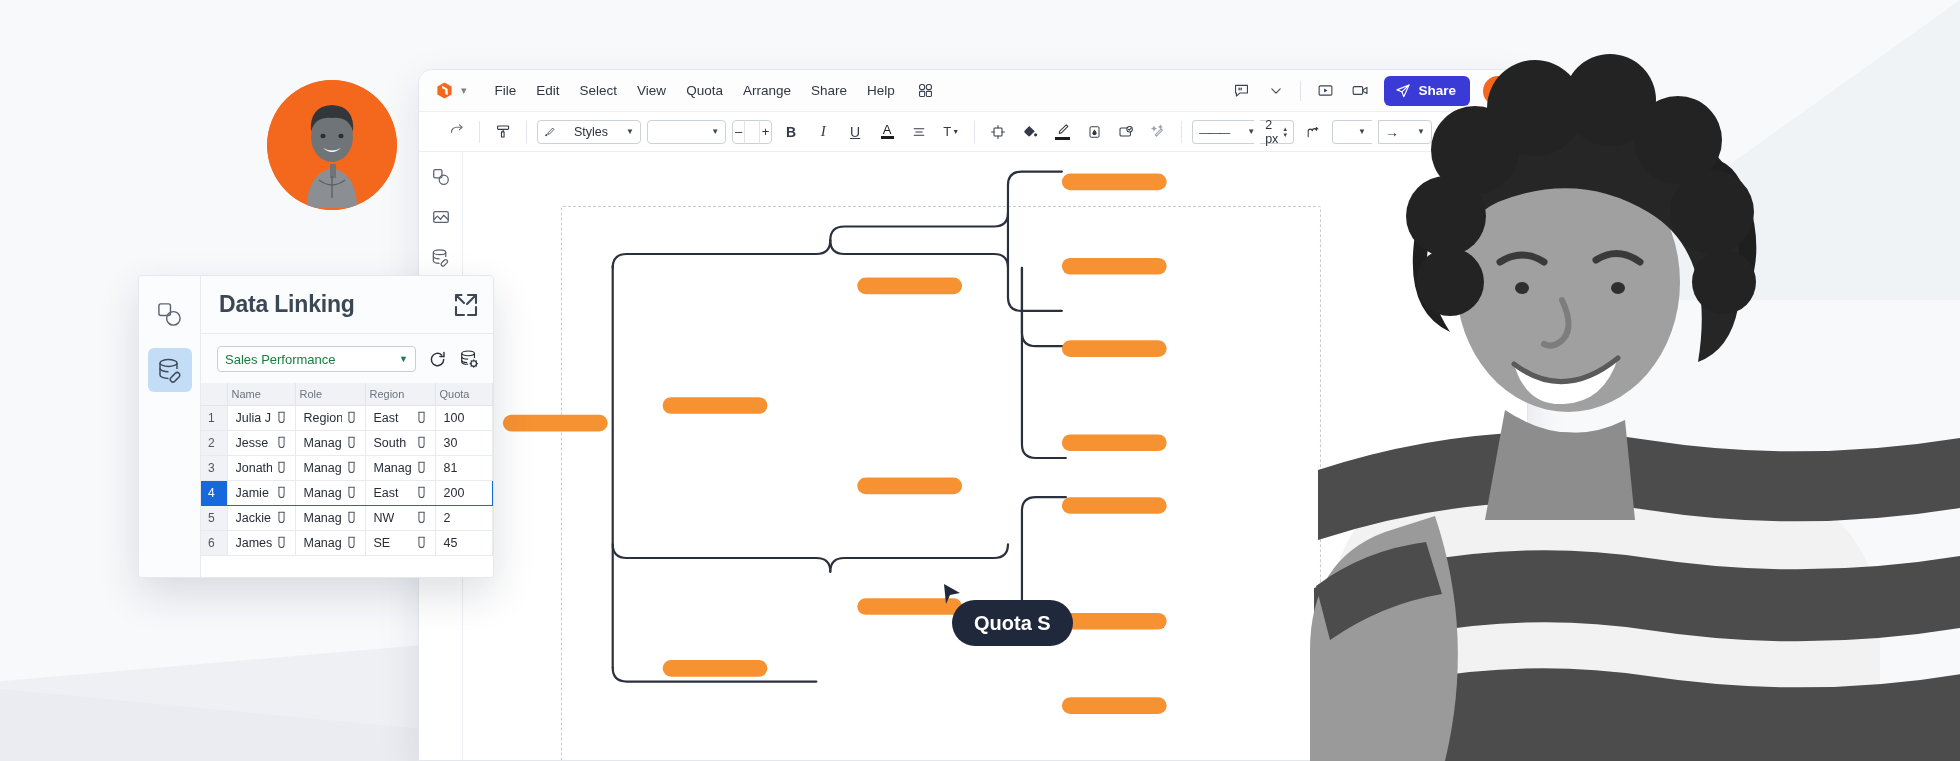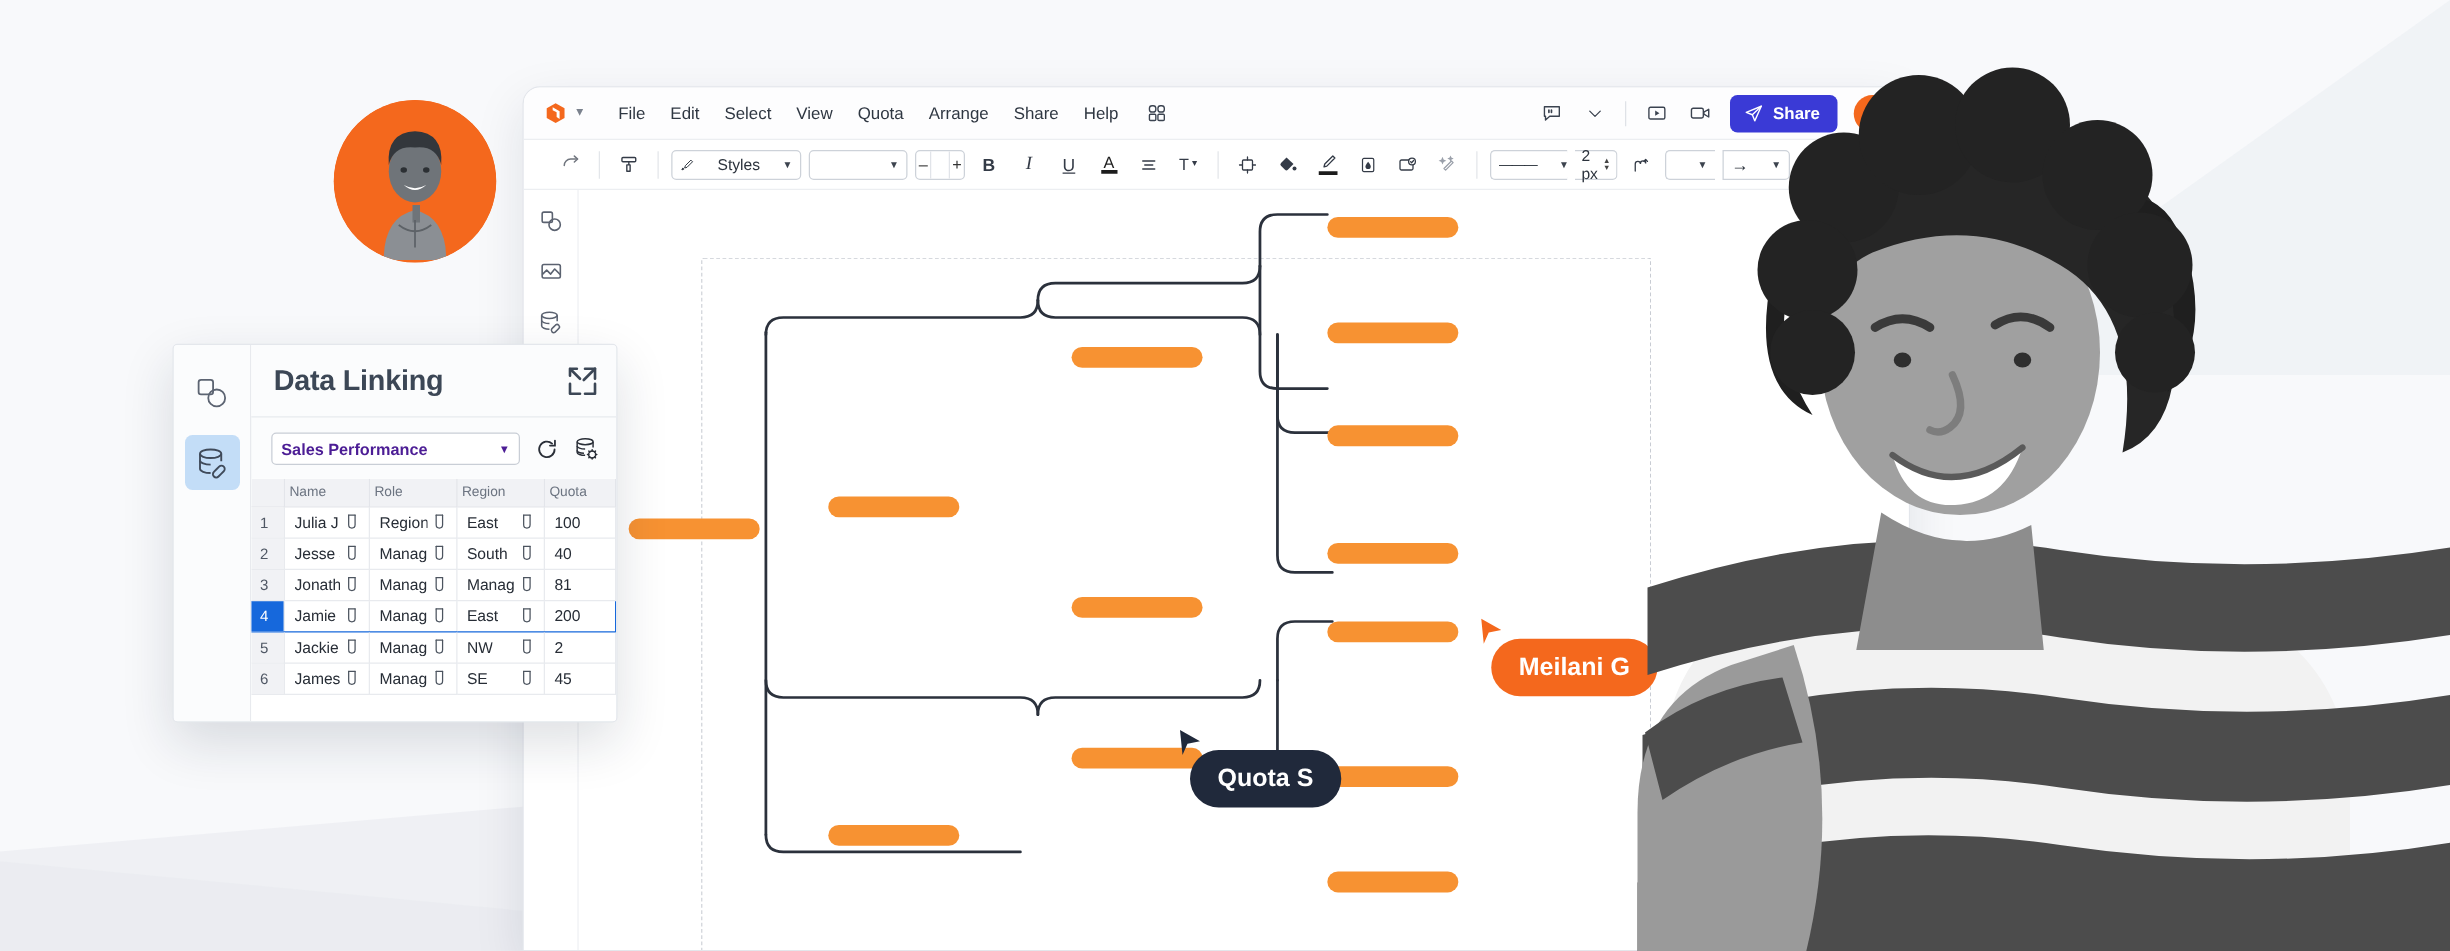--- a/index.html
+++ b/index.html
@@ -166,21 +166,21 @@
   .dl-head {
     height: 58px; display: flex; align-items: center;
     padding: 0 14px 0 18px; border-bottom: 1px solid #e8eaee; background: #fbfcfd;
   }
   .dl-title { font-size: 23px; font-weight: 700; color: #3c4756; letter-spacing: -.2px; }
   .dl-pop { margin-left: auto; color: #3c4756; cursor: pointer; display: flex; }
   .dl-controls { display: flex; align-items: center; padding: 12px 14px 11px 16px; gap: 12px; }
   .dl-source {
     width: 214px; height: 26px; border: 1px solid #c9ced6; border-radius: 4px;
     background: #fff; display: flex; align-items: center; padding: 0 7px;
-    font-size: 13px; color: #4c1d95; cursor: pointer; font-weight: bold;
+    font-size: 13px; color: #15803d; cursor: pointer;
   }
   .dl-source .caret { margin-left: auto; font-size: 9px; }
   .dl-ctrl-icon { color: #2a2f38; cursor: pointer; display: flex; }
 
   
   .dl-table { width: 100%; border-collapse: collapse; table-layout: fixed; }
   .dl-table th {
     font-size: 11px; font-weight: 400; color: #6c7481; text-align: left;
     padding: 4px 4px; background: #f1f2f5;
     border-right: 1px solid #e3e5ea; border-bottom: 1px solid #e3e5ea;
@@ -488,26 +488,20 @@
           <rect x="600" y="288" width="105" height="17" rx="8.5"></rect>
           <rect x="395" y="455" width="105" height="17" rx="8.5"></rect>
           <rect x="600" y="352" width="105" height="17" rx="8.5"></rect>
           <rect x="600" y="470" width="105" height="17" rx="8.5"></rect>
           <rect x="200" y="518" width="105" height="17" rx="8.5"></rect>
           <rect x="600" y="556" width="105" height="17" rx="8.5"></rect>
           <rect x="40" y="268" width="105" height="17" rx="8.5"></rect>
         </g>
       </svg>
 
-      <div class="cursor-badge badge-meilani">
-        <svg style="position:absolute;left:-16px;top:-20px;" width="30" height="30" viewBox="0 0 30 30">
-          <path d="M8 4 L24 13 L14 15 L10 24 Z" fill="#f4681d"></path>
-        </svg>
-        <span>Meilani G</span>
-      </div>
       <div class="cursor-badge badge-mark">
         <svg style="position:absolute;left:-16px;top:-20px;" width="30" height="30" viewBox="0 0 30 30">
           <path d="M8 4 L24 13 L14 15 L10 24 Z" fill="#20293b"></path>
         </svg>
         <span>Quota S</span>
       </div>
     </div>
   </div>
 
   <div class="photo-woman">
@@ -707,21 +701,21 @@
                   <span class="cellwrap">
                     <span class="txt">South</span>
                     <span class="linkglyph">
                       <svg width="11" height="13" viewBox="0 0 12 14" fill="none" stroke="#4c545f" stroke-width="1.1">
                         <path d="M3.2 1.2v8.4a2.8 2.8 0 0 0 5.6 0V1.2" stroke-linecap="round"></path>
                         <path d="M3.2 1.2h5.6" stroke-linecap="round"></path>
                       </svg>
                     </span>
                   </span>
                 </td>
-                <td class="col-quota">40</td>
+                <td class="col-quota">30</td>
               </tr>
               <tr>
                 <td class="rownum">3</td>
                 <td class="col-name">
                   <span class="cellwrap">
                     <span class="txt">Jonath.</span>
                     <span class="linkglyph">
                       <svg width="11" height="13" viewBox="0 0 12 14" fill="none" stroke="#4c545f" stroke-width="1.1">
                         <path d="M3.2 1.2v8.4a2.8 2.8 0 0 0 5.6 0V1.2" stroke-linecap="round"></path>
                         <path d="M3.2 1.2h5.6" stroke-linecap="round"></path>

